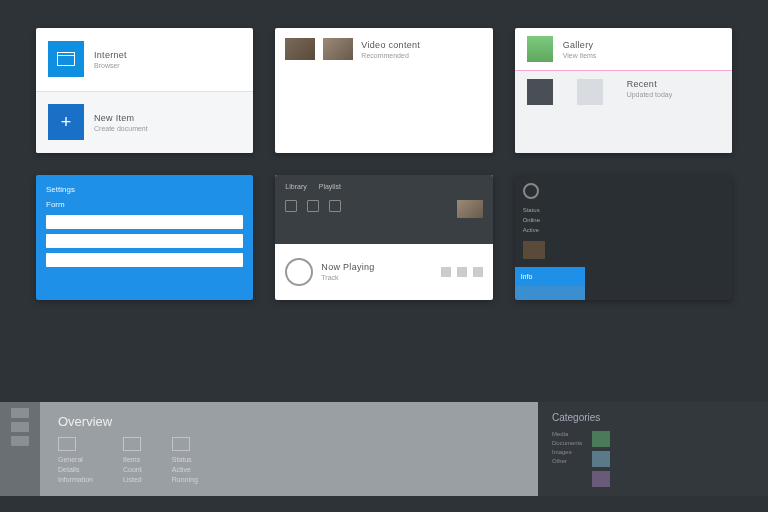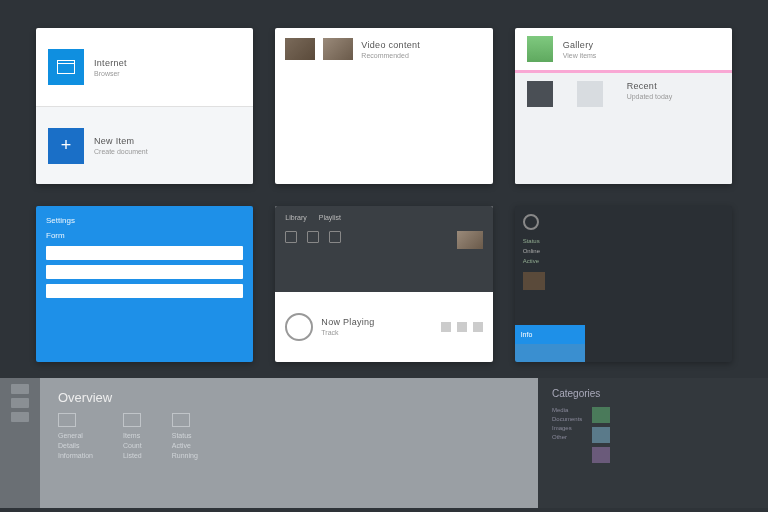--- a/index.html
+++ b/index.html
@@ -1,18 +1,18 @@
 <!DOCTYPE html>
 <html><head>
 <meta charset="utf-8">
 <style>
 *{margin:0;padding:0;box-sizing:border-box;font-family:'Segoe UI',sans-serif}
 body{background:#2e3338;width:768px;height:512px;overflow:hidden}
 .grid{display:grid;grid-template-columns:repeat(3,1fr);gap:22px;padding:28px 36px 20px}
-.card{background:#fff;border-radius:2px;box-shadow:0 2px 6px rgba(0,0,0,.3);height:156px;overflow:hidden;display:flex;flex-direction:column}
+.card{background:#fff;border-radius:2px;box-shadow:0 2px 6px rgba(0,0,0,.3);height:125px;overflow:hidden;display:flex;flex-direction:column}
 
 .a-row{display:flex;align-items:center;padding:10px 12px;gap:10px;height:50%}
 .a-row+.a-row{border-top:1px solid #e0e0e0;background:#f4f6f8}
 .icon-sq{width:36px;height:36px;display:flex;align-items:center;justify-content:center;flex-shrink:0}
 .icon-blue{background:#0f8fe0}
 .icon-blue2{background:#1a6fc7}
 .tiny-window{width:18px;height:14px;border:1.5px solid #fff;position:relative}
 .tiny-window:before{content:'';position:absolute;top:2px;left:0;right:0;height:1px;background:#fff}
 .plus{color:#fff;font-size:18px;font-weight:300}
 .txt{display:flex;flex-direction:column;gap:2px}
@@ -20,21 +20,21 @@
 .t2{font-size:7px;color:#999}
 
 .b-body{padding:10px;display:flex;flex-direction:column;gap:8px}
 .b-row{display:flex;gap:8px;align-items:center}
 .thumb{width:30px;height:22px;background:#888;flex-shrink:0}
 .thumb.t-a{background:linear-gradient(135deg,#7a6a5a,#5a4a3a)}
 .thumb.t-b{background:linear-gradient(135deg,#9a8a7a,#6a5a4a)}
 .thumb.t-c{background:linear-gradient(135deg,#aa9a8a,#7a6a5a)}
 
 .c-row{display:flex;align-items:center;gap:10px;padding:8px 12px}
-.c-top{border-bottom:3px solid #f9a8d4}
+.c-top{border-bottom:1px solid #f9a8d4}
 .sq{width:26px;height:26px;flex-shrink:0}
 .sq-g{background:linear-gradient(#7fc97f,#5fa95f)}
 .sq-d{background:#4a4f55}
 .sq-l{background:#d8dce0}
 .c-bot{background:#f0f2f4;display:flex;gap:24px;padding:8px 12px;flex:1}
 
 .card-d{background:#1e90e8;color:#fff;padding:10px}
 .d-hdr{font-size:8px;margin-bottom:6px;opacity:.9}
 .d-row{height:14px;background:#fff;margin-bottom:5px;border-radius:1px}
 
@@ -51,21 +51,21 @@
 .card-f{background:#2a2f34;display:flex}
 .f-l{flex:1;padding:8px;display:flex;flex-direction:column;gap:4px}
 .f-ring{width:16px;height:16px;border:2px solid #888;border-radius:50%;margin-bottom:4px}
 .f-line{font-size:6px;color:#8fa98f}
 .f-line.w{color:#aaa}
 .f-th{width:22px;height:18px;background:#5a4a3a;margin-top:4px}
 .f-r{width:70px;display:flex;flex-direction:column}
 .f-r-t{background:#1e90e8;flex:1;padding:6px;font-size:7px;color:#fff}
 .f-r-b{background:#3a8fd0;height:18px}
 
-.strip{position:absolute;bottom:4px;left:0;right:0;height:130px;display:flex}
+.strip{position:absolute;bottom:16px;left:0;right:0;height:94px;display:flex}
 .s-a{width:40px;background:#6a6f74;display:flex;flex-direction:column;gap:4px;padding:6px 4px;align-items:center}
 .s-dot{width:18px;height:10px;background:#8a8f94;border-radius:1px}
 .s-b{flex:1;background:#9a9fa4;padding:12px 18px}
 .s-title{font-size:13px;color:#eee;margin-bottom:8px;font-weight:300}
 .s-cols{display:flex;gap:30px}
 .s-col{display:flex;flex-direction:column;gap:3px}
 .s-lbl{font-size:7px;color:#d0d4d8}
 .s-ic{width:18px;height:14px;border:1px solid #c0c4c8;margin-bottom:2px}
 .s-c{width:230px;background:#33383d;padding:10px 14px}
 .s-c-title{font-size:10px;color:#aab;margin-bottom:8px}

